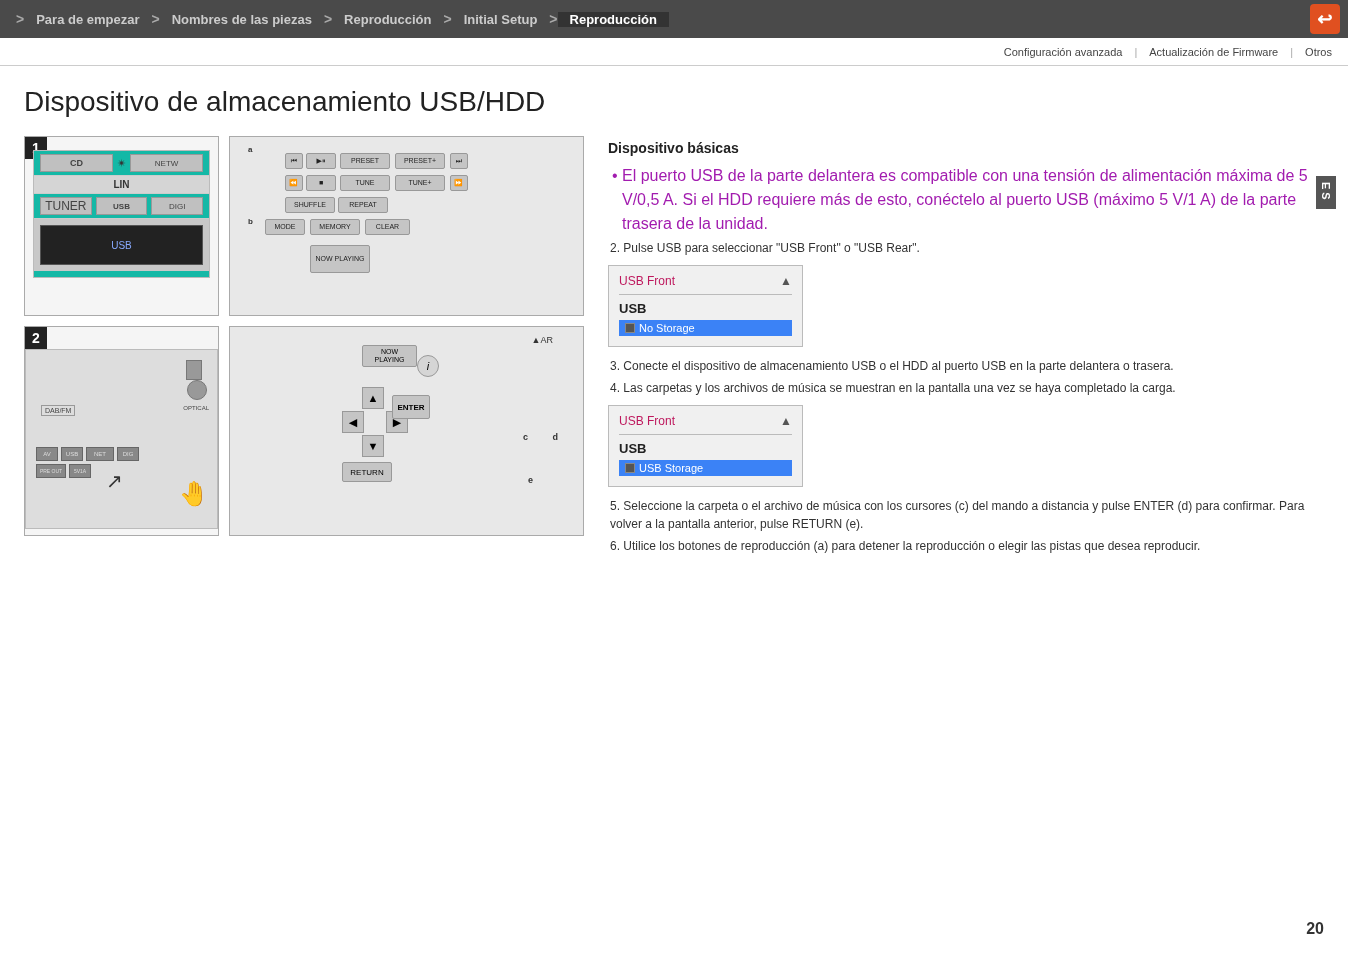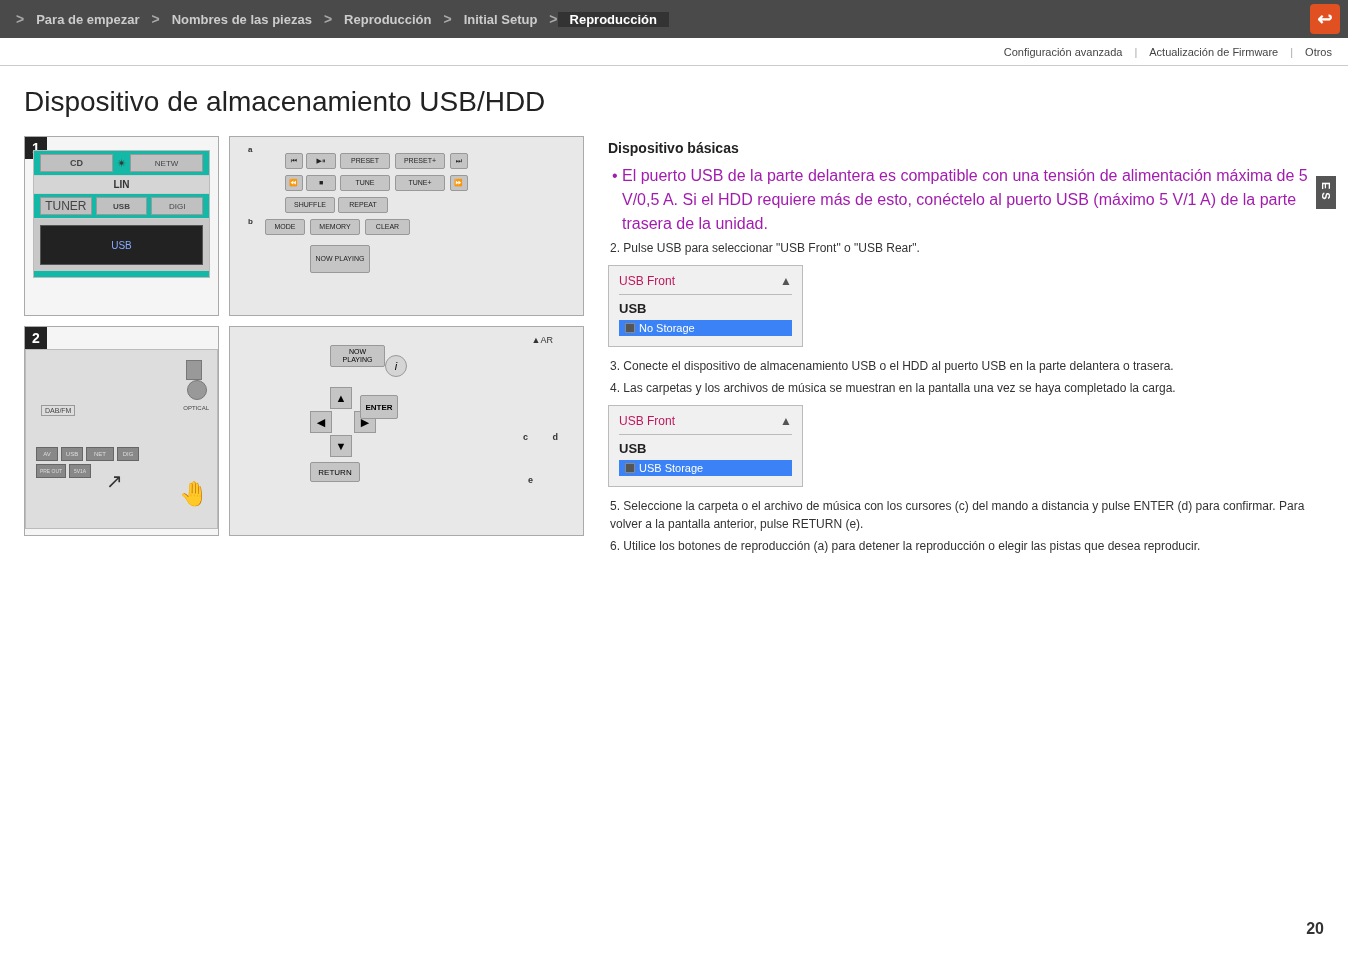--- a/index.html
+++ b/index.html
@@ -473,21 +473,21 @@
               <div style="position:absolute;bottom:35px;left:80px;color:#333;font-size:20px;">↗</div>
 
               <div style="position:absolute;top:55px;left:15px;font-size:7px;color:#444;border:1px solid #999;padding:1px 3px;">DAB/FM</div>
 
               <div style="position:absolute;top:55px;right:8px;font-size:6px;color:#444;">OPTICAL</div>
             </div>
           </div>
         </div>
 
         <div class="remote-box-2">
-          <div style="padding:18px;position:relative;height:100%;">
+          <div style="padding:18px;position:relative;height:100%;margin-left:32px;">
 
             <span style="position:absolute;top:8px;right:30px;font-size:9px;color:#333;">▲AR</span>
 
             <div style="position:absolute;top:18px;left:100px;background:#c5c5c5;border:1px solid #999;border-radius:2px;width:55px;height:22px;font-size:7px;display:flex;align-items:center;justify-content:center;text-align:center;line-height:1.1;">NOW<br>PLAYING</div>
 
             <div style="position:absolute;top:28px;left:155px;background:#d5d5d5;border:1px solid #999;border-radius:50%;width:22px;height:22px;font-size:11px;display:flex;align-items:center;justify-content:center;font-style:italic;">i</div>
 
             <div style="position:absolute;top:60px;left:80px;">
 
               <div style="position:absolute;top:0;left:20px;background:#c5c5c5;border:1px solid #999;width:22px;height:22px;display:flex;align-items:center;justify-content:center;font-size:11px;">▲</div>

